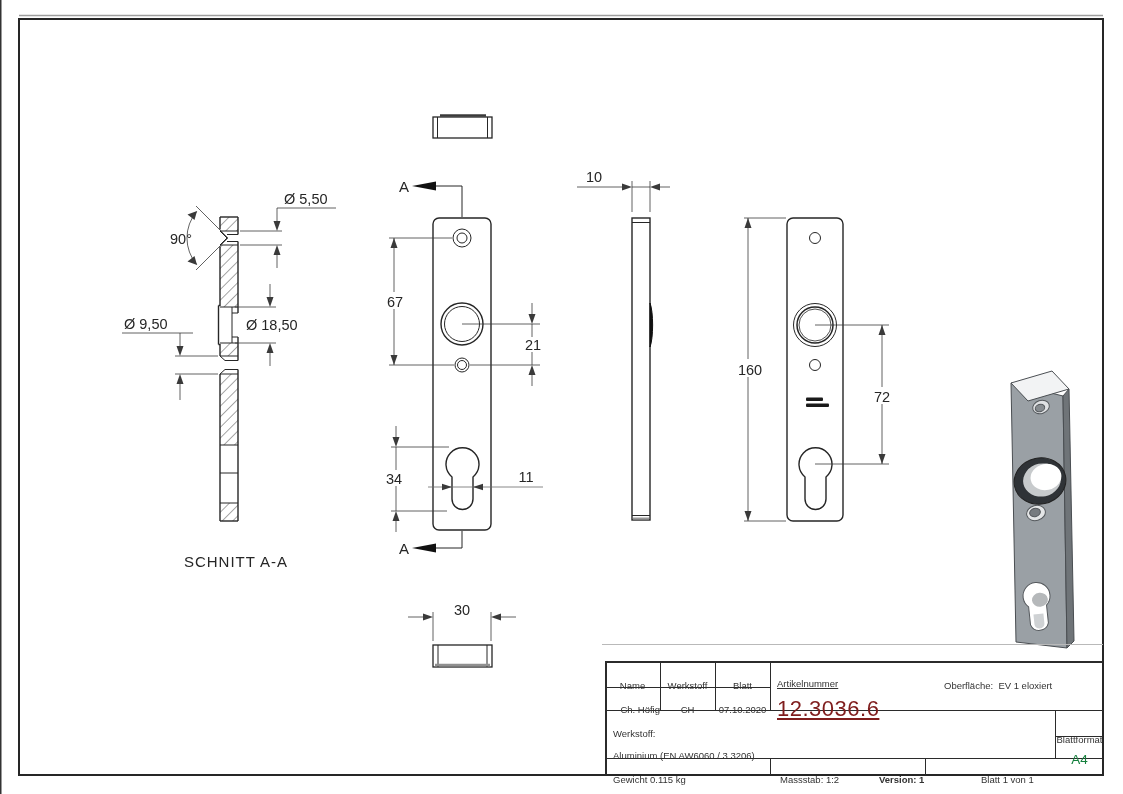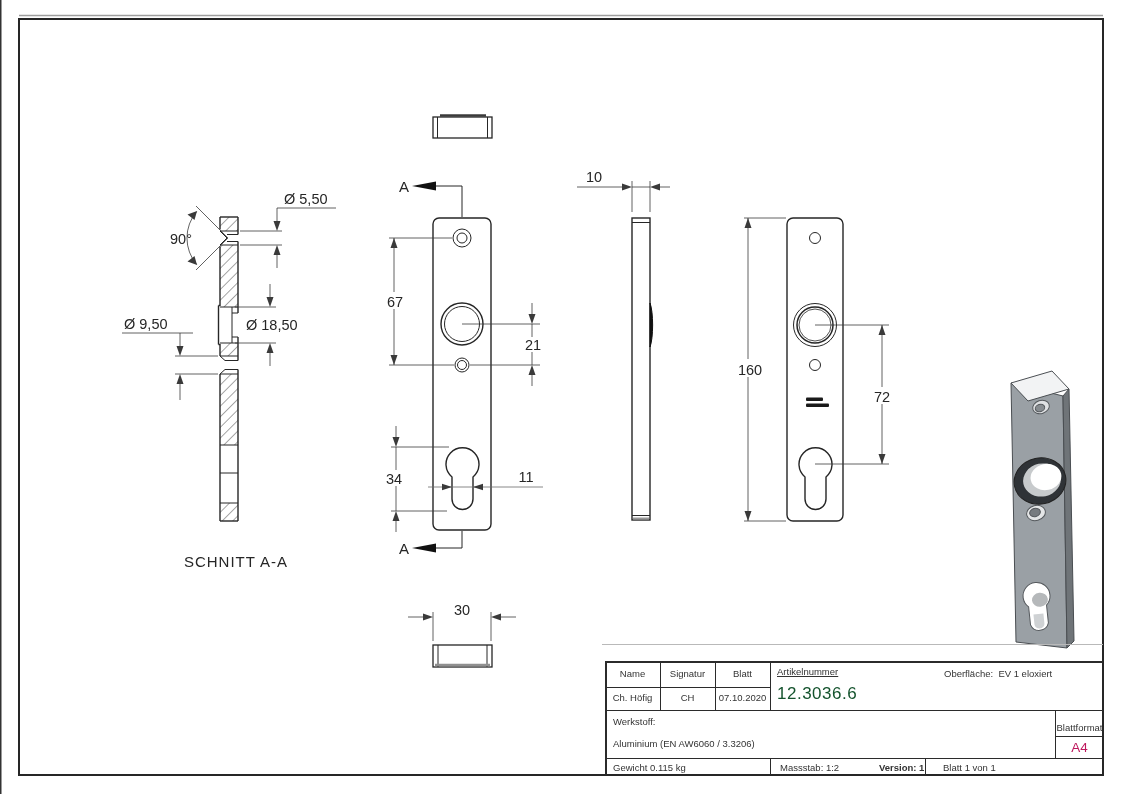--- a/index.html
+++ b/index.html
@@ -4,26 +4,26 @@
 <style>
   html,body{margin:0;padding:0;background:#ffffff;}
   .page{position:relative;width:1123px;height:794px;background:#ffffff;overflow:hidden;
         font-family:"Liberation Sans", sans-serif;}
   svg{position:absolute;left:0;top:0;}
   svg text{fill:#262626;font-family:"Liberation Sans", sans-serif;}
   .dimtxt{font-size:14.5px;}
   .lbltxt{font-size:14.5px;}
   .sectxt{font-size:15px;letter-spacing:1px;}
   .atxt{font-size:15px;}
-  .tb{position:absolute;color:#333;font-size:9.5px;white-space:pre;}
+  .tb{position:absolute;color:#333;font-size:9.5px;white-space:pre;margin-top:12px;}
   .tbline{position:absolute;background:#2b2b2b;}
   .tbfaint{position:absolute;background:#b9b9b9;}
   .tbc{text-align:center;}
-  .artnr{font-size:17px;color:#14532d;letter-spacing:0.5px;}
-  .a4{font-size:13.5px;color:#be185d;}
+  .artnr{font-size:22px;color:#7f1d1d;letter-spacing:0.5px;text-decoration:underline;}
+  .a4{font-size:13.5px;color:#15803d;}
 </style>
 </head>
 <body>
 
 <div class="page">
 
 <svg width="1123" height="794" viewBox="0 0 1123 794">
   <defs>
     <pattern id="hatch" patternUnits="userSpaceOnUse" width="7.5" height="7.5" patternTransform="rotate(45)">
       <line x1="0" y1="0" x2="0" y2="7.5" stroke="#3a3a3a" stroke-width="0.9"></line>
@@ -300,35 +300,35 @@
   <div class="tbline" style="left:605px;top:661px;width:1.6px;height:114px;"></div>
   <div class="tbline" style="left:660px;top:661px;width:1px;height:50px;"></div>
   <div class="tbline" style="left:715px;top:661px;width:1px;height:50px;"></div>
   <div class="tbline" style="left:770px;top:661px;width:1.4px;height:50px;"></div>
   <div class="tbline" style="left:770px;top:758px;width:1px;height:17px;"></div>
   <div class="tbline" style="left:925px;top:758px;width:1px;height:17px;"></div>
   <div class="tbline" style="left:1055px;top:710px;width:1.4px;height:48px;"></div>
   <div class="tbline" style="left:1055px;top:736px;width:48px;height:1px;"></div>
 
   <div class="tb tbc" style="left:605px;top:668px;width:55px;">Name</div>
-  <div class="tb tbc" style="left:660px;top:668px;width:55px;">Signatur</div>
+  <div class="tb tbc" style="left:660px;top:668px;width:55px;">Werkstoff</div>
   <div class="tb tbc" style="left:715px;top:668px;width:55px;">Blatt</div>
-  <div class="tb tbc" style="left:605px;top:692px;width:55px;">Ch. Höfig</div>
+  <div class="tb tbc" style="left:605px;top:692px;width:55px;text-align:right;">Ch. Höfig</div>
   <div class="tb tbc" style="left:660px;top:692px;width:55px;">CH</div>
   <div class="tb tbc" style="left:715px;top:692px;width:55px;">07.10.2020</div>
 
   <div class="tb" style="left:777px;top:666px;text-decoration:underline;">Artikelnummer</div>
   <div class="tb artnr" style="left:777px;top:684px;">12.3036.6</div>
   <div class="tb" style="left:944px;top:668px;">Oberfläche:  EV 1 eloxiert</div>
 
   <div class="tb" style="left:613px;top:716px;">Werkstoff:</div>
   <div class="tb" style="left:613px;top:738px;">Aluminium (EN AW6060 / 3.3206)</div>
 
   <div class="tb tbc" style="left:1056px;top:722px;width:47px;">Blattformat</div>
   <div class="tb tbc a4" style="left:1056px;top:740px;width:47px;">A4</div>
 
   <div class="tb" style="left:613px;top:762px;">Gewicht 0.115 kg</div>
   <div class="tb" style="left:780px;top:762px;">Massstab: 1:2</div>
   <div class="tb" style="left:879px;top:762px;font-weight:bold;">Version: 1</div>
-  <div class="tb" style="left:943px;top:762px;">Blatt 1 von 1</div>
+  <div class="tb" style="left:981px;top:762px;">Blatt 1 von 1</div>
 </div>
 
 </div>
 
 </body></html>

